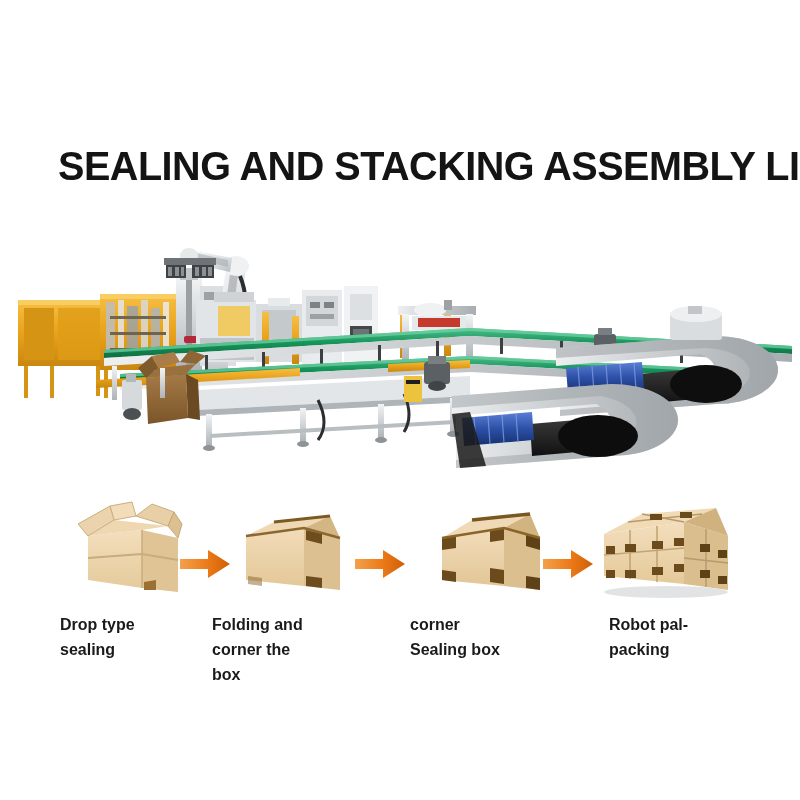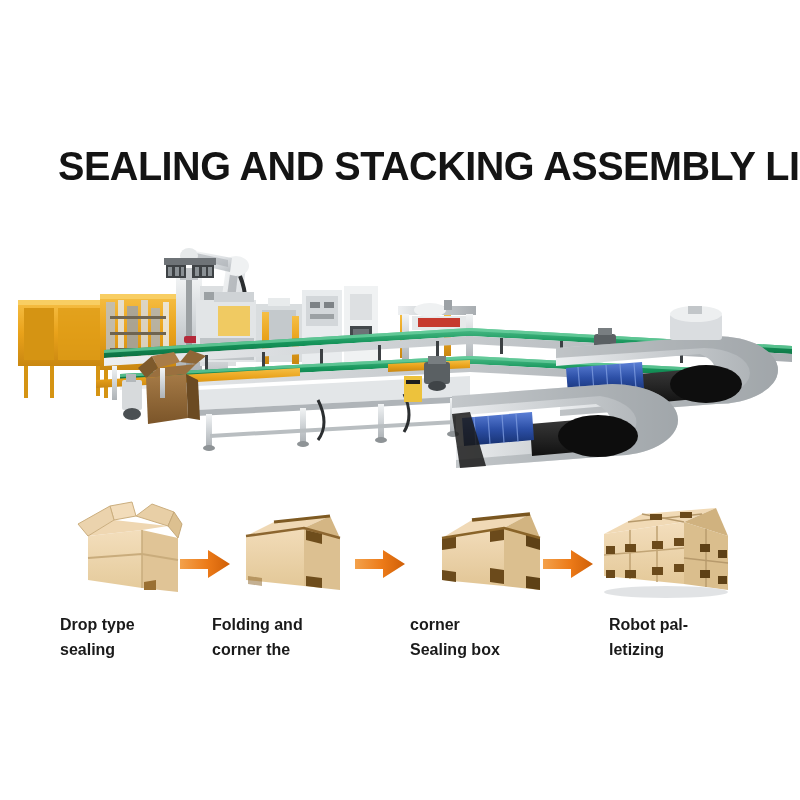--- a/index.html
+++ b/index.html
@@ -437,20 +437,21 @@
         <path d="M16 36 L74 28 L110 38" stroke="#8C6630" stroke-width="2.5" fill="none"></path>
 
         <path d="M76 30 L92 34 L92 44 L76 40 Z" fill="#6E4D1C"></path>
         <path d="M76 76 L92 78 L92 88 L76 86 Z" fill="#6E4D1C"></path>
         <path d="M18 76 L32 78 L32 86 L18 84 Z" fill="#8A6226" opacity="0.5"></path>
       </svg>
     </div>
     <div class="step-caption">
       <div>Folding and</div>
       <div>corner the</div>
+      <div>box</div>
     </div>
   </div>
 
   <div class="arrow a2">
     <svg width="52" height="34" viewBox="0 0 52 34" xmlns="http://www.w3.org/2000/svg">
       <defs>
         <linearGradient id="ar2" x1="0" y1="0" x2="1" y2="0">
           <stop offset="0" stop-color="#F3A14B"></stop>
           <stop offset="0.55" stop-color="#EC7A18"></stop>
           <stop offset="1" stop-color="#CF5F07"></stop>
@@ -556,17 +557,17 @@
         <g fill="#6B4A1B">
           <rect x="58" y="14" width="12" height="6"></rect>
           <rect x="88" y="12" width="12" height="6"></rect>
         </g>
 
         <ellipse cx="74" cy="92" rx="62" ry="6" fill="#D9DCDE" opacity="0.8"></ellipse>
       </svg>
     </div>
     <div class="step-caption">
       <div>Robot pal-</div>
-      <div>letizing</div>
+      <div>packing</div>
     </div>
   </div>
 
 </div>
 
 </body></html>

